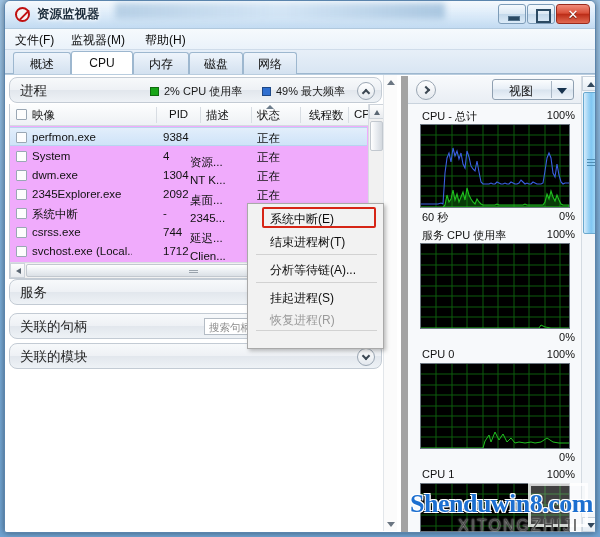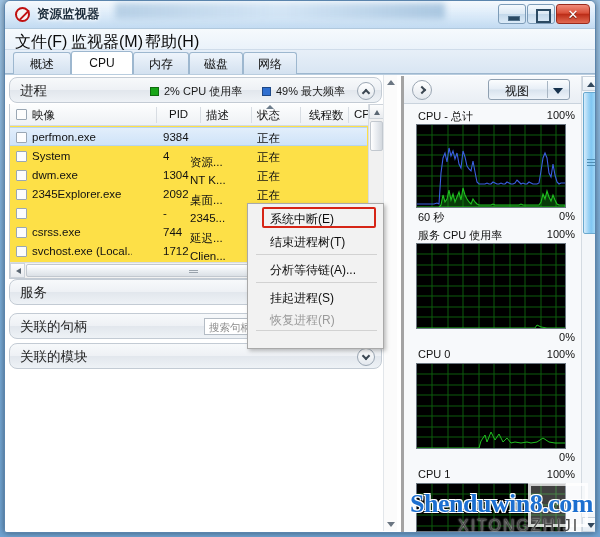--- a/index.html
+++ b/index.html
@@ -76,21 +76,21 @@
     text-shadow:0 1px 1px rgba(0,0,0,.5);
   }
 
   
   #menubar {
     position:absolute; left:0; top:28px; width:100%; height:21px;
     background: linear-gradient(180deg,#f6fafd,#eaf2fa);
     border-bottom:1px solid #cfdcea;
   }
   .menu-item {
-    position:absolute; top:3px; font-size:16px; color:#0b0b0b;
+    position:absolute; top:3px; font-size:12px; color:#0b0b0b;
     white-space:nowrap; cursor:default;
   }
   #mi0{left:10px;} #mi1{left:66px;} #mi2{left:140px;}
 
   
   #tabstrip {
     position:absolute; left:0; top:49px; width:100%; height:24px;
     background: linear-gradient(180deg,#e7eff8,#d9e6f3);
     border-bottom:1px solid #9db7cf;
   }
@@ -146,21 +146,21 @@
   .chev i {
     position:absolute; left:5px; top:6px; width:6px; height:6px;
     border-left:2px solid #3b4752; border-bottom:2px solid #3b4752;
   }
   .chev.up i{ transform: rotate(135deg); top:7px; }
   .chev.down i{ transform: rotate(-45deg); top:4px; }
 
   
   #proc-table {
     position:absolute; left:0; top:27px; width:375px; height:175px;
-    border:1px solid #c3cbd4; border-top:none; background:#fde047;
+    border:1px solid #c3cbd4; border-top:none; background:#f0abfc;
     overflow:hidden;
   }
   #proc-head {
     position:absolute; left:0; top:0; width:100%; height:22px;
     background: linear-gradient(180deg,#fdfefe,#eef1f5);
     border-bottom:1px solid #d4dae1;
   }
   .th {
     position:absolute; top:4px; font-size:11.5px; color:#111;
     white-space:nowrap; cursor:default;
@@ -240,21 +240,21 @@
 
   
   #left-vscroll {
     position:absolute; left:378px; top:75px; width:14px; height:456px;
     background:#fbfbfb; border-left:1px solid #dfe3e8;
   }
 
   
   #rightpane {
     position:absolute; left:396px; top:1px; width:196px; height:456px;
-    background:#f7f9fb; border-left:3px solid #a3a3a3;
+    background:#f7f9fb; border-left:7px solid #a3a3a3;
     overflow:hidden;
   }
   #rp-toolbar {
     position:absolute; left:0; top:0; width:196px; height:28px;
     background: linear-gradient(180deg,#f8fafc,#e9eef4);
     border-bottom:1px solid #c9d3dd;
   }
   #rp-expand {
     position:absolute; left:8px; top:4px; width:20px; height:20px;
     border:1px solid #9aa6b3; border-radius:50%;
@@ -446,20 +446,21 @@
         </div>
         <div class="prow" style="top:81px;">
           <div class="ck" style="left:6px; top:4px;"></div>
           <div class="pc col-img">2345Explorer.exe</div>
           <div class="pc col-pid">2092</div>
           <div class="pc col-desc">2345...</div>
           <div class="pc col-state">正在</div>
         </div>
         <div class="prow" style="top:100px;">
           <div class="ck" style="left:6px; top:4px;"></div>
+          <div class="pc col-img">系统中断</div>
           <div class="pc col-pid">-</div>
           <div class="pc col-desc">延迟...</div>
           <div class="pc col-state">正在</div>
         </div>
         <div class="prow" style="top:119px;">
           <div class="ck" style="left:6px; top:4px;"></div>
           <div class="pc col-img">csrss.exe</div>
           <div class="pc col-pid">744</div>
           <div class="pc col-desc">Clien...</div>
           <div class="pc col-state">正在</div>

